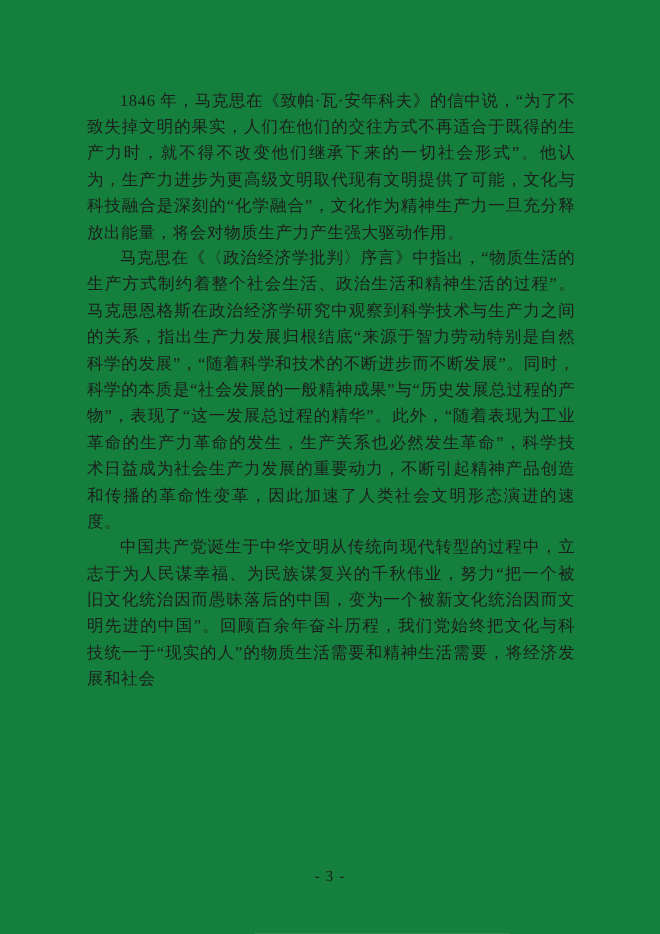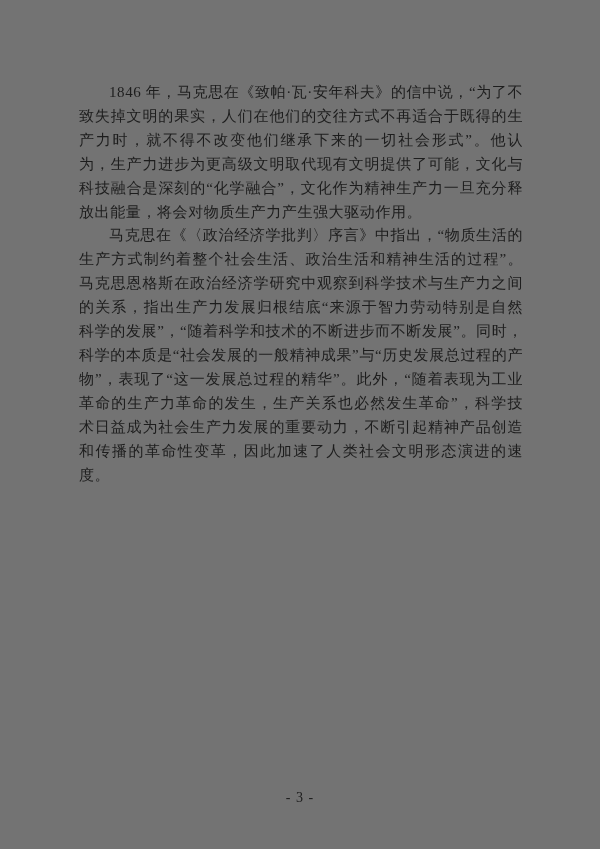--- a/index.html
+++ b/index.html
@@ -4,21 +4,21 @@
 <style>
   html, body {
     margin: 0;
     padding: 0;
     background: #ffffff;
   }
   .page {
     position: relative;
     width: 600px;
     height: 849px;
-    background: #737373;
+    background: #15803d;
     font-family: "Liberation Serif", "DejaVu Serif", serif;
     color: #1d1d1d;
     overflow: hidden;
   }
   .content {
     position: absolute;
     left: 79px;
     top: 81px;
     width: 444px;
     font-size: 15px;
@@ -44,15 +44,16 @@
     color: #1d1d1d;
   }
 </style>
 </head>
 <body>
 
 <div class="page">
   <div class="content">
     <p>1846 年，马克思在《致帕·瓦·安年科夫》的信中说，“为了不致失掉文明的果实，人们在他们的交往方式不再适合于既得的生产力时，就不得不改变他们继承下来的一切社会形式”。他认为，生产力进步为更高级文明取代现有文明提供了可能，文化与科技融合是深刻的“化学融合”，文化作为精神生产力一旦充分释放出能量，将会对物质生产力产生强大驱动作用。</p>
     <p>马克思在《〈政治经济学批判〉序言》中指出，“物质生活的生产方式制约着整个社会生活、政治生活和精神生活的过程”。马克思恩格斯在政治经济学研究中观察到科学技术与生产力之间的关系，指出生产力发展归根结底“来源于智力劳动特别是自然科学的发展”，“随着科学和技术的不断进步而不断发展”。同时，科学的本质是“社会发展的一般精神成果”与“历史发展总过程的产物”，表现了“这一发展总过程的精华”。此外，“随着表现为工业革命的生产力革命的发生，生产关系也必然发生革命”，科学技术日益成为社会生产力发展的重要动力，不断引起精神产品创造和传播的革命性变革，因此加速了人类社会文明形态演进的速度。</p>
+    <p>中国共产党诞生于中华文明从传统向现代转型的过程中，立志于为人民谋幸福、为民族谋复兴的千秋伟业，努力“把一个被旧文化统治因而愚昧落后的中国，变为一个被新文化统治因而文明先进的中国”。回顾百余年奋斗历程，我们党始终把文化与科技统一于“现实的人”的物质生活需要和精神生活需要，将经济发展和社会</p>
   </div>
   <div class="page-number">- 3 -</div>
 </div>
 
 </body></html>

